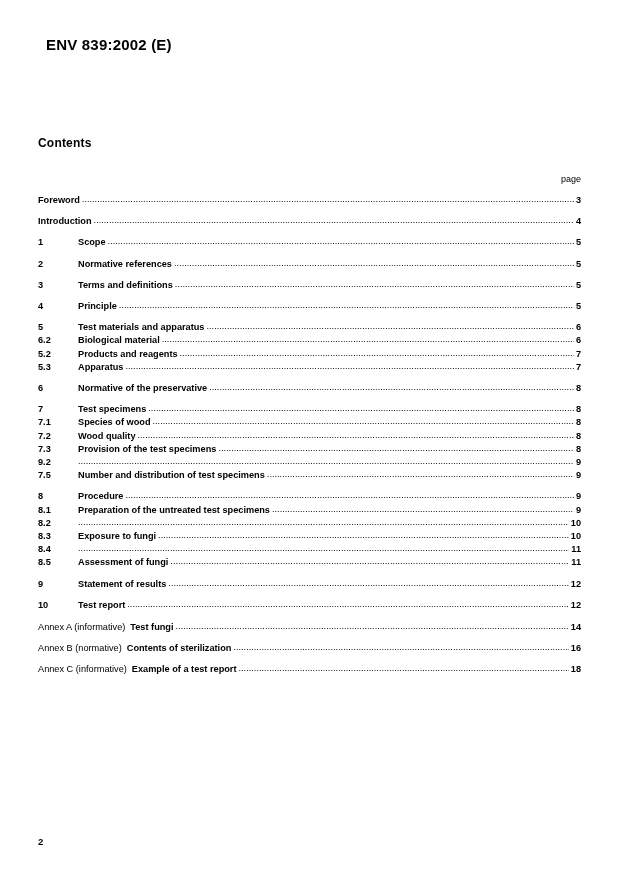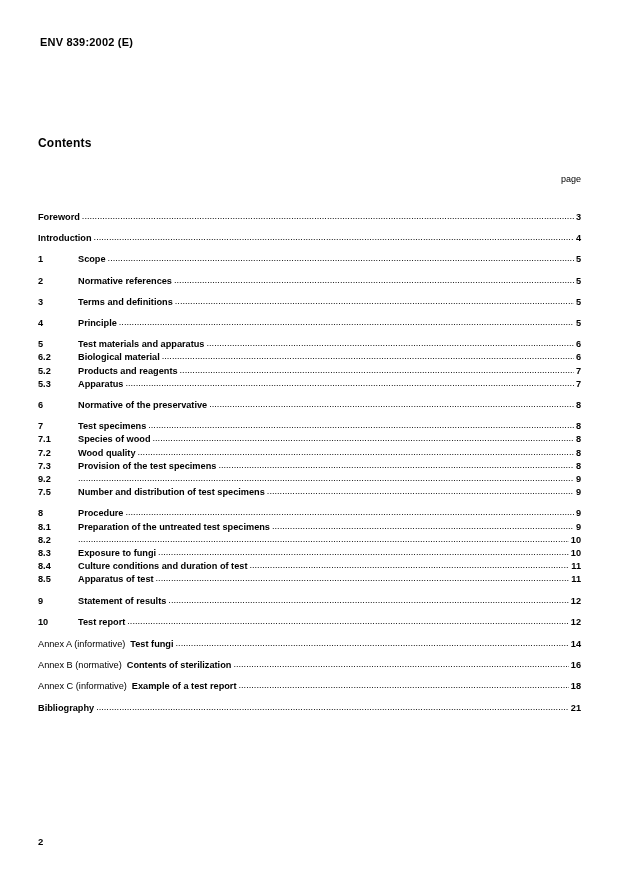--- a/index.html
+++ b/index.html
@@ -18,22 +18,22 @@
   .page {
     position: relative;
     width: 619px;
     height: 877px;
     box-sizing: border-box;
     padding: 0 38px;
   }
   .header-code {
     position: absolute;
     top: 36px;
-    left: 40px;
-    font-size: 11px;
+    left: 46px;
+    font-size: 15px;
     font-weight: bold;
     letter-spacing: 0.2px;
   }
   .contents-title {
     position: absolute;
     top: 136px;
     left: 38px;
     font-size: 12px;
     font-weight: bold;
     letter-spacing: 0.2px;
@@ -42,21 +42,20 @@
     position: absolute;
     top: 174px;
     right: 38px;
     font-size: 9px;
   }
   .toc {
     position: absolute;
     top: 194px;
     left: 38px;
     width: 543px;
-    margin-top: 17px;
   }
   .toc-row {
     display: flex;
     align-items: baseline;
     font-size: 9.2px;
     line-height: 13.2px;
     white-space: nowrap;
   }
   .toc-row.gap {
     margin-top: 9px;
@@ -233,27 +232,26 @@
         <span class="pg">10</span>
       </div>
       <div class="toc-row">
         <span class="num">8.3</span>
         <span class="lbl">Exposure to fungi</span>
         <span class="dots"></span>
         <span class="pg">10</span>
       </div>
       <div class="toc-row">
         <span class="num">8.4</span>
-        <span class="lbl">Culture conditions and duration of test</span>
         <span class="dots"></span>
         <span class="pg">11</span>
       </div>
       <div class="toc-row">
         <span class="num">8.5</span>
-        <span class="lbl">Apparatus of test</span>
+        <span class="lbl">Assessment of fungi</span>
         <span class="dots"></span>
         <span class="pg">11</span>
       </div>
       <div class="toc-row gap-sm">
         <span class="num">9</span>
         <span class="lbl">Statement of results</span>
         <span class="dots"></span>
         <span class="pg">12</span>
       </div>
       <div class="toc-row gap-sm">
@@ -273,22 +271,17 @@
         <span class="lbl">Contents of sterilization</span>
         <span class="dots"></span>
         <span class="pg">16</span>
       </div>
       <div class="toc-row gap-sm">
         <span class="lbl annex-prefix">Annex C (informative)</span>
         <span class="lbl">Example of a test report</span>
         <span class="dots"></span>
         <span class="pg">18</span>
       </div>
-      <div class="toc-row gap-sm">
-        <span class="lbl">Bibliography</span>
-        <span class="dots"></span>
-        <span class="pg">21</span>
-      </div>
     </div>
 
   <div class="footer-num">2</div>
 
 </div>
 
 </body></html>

